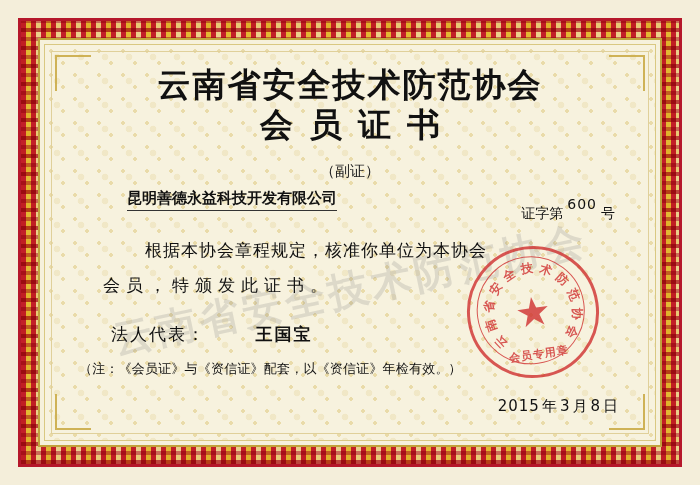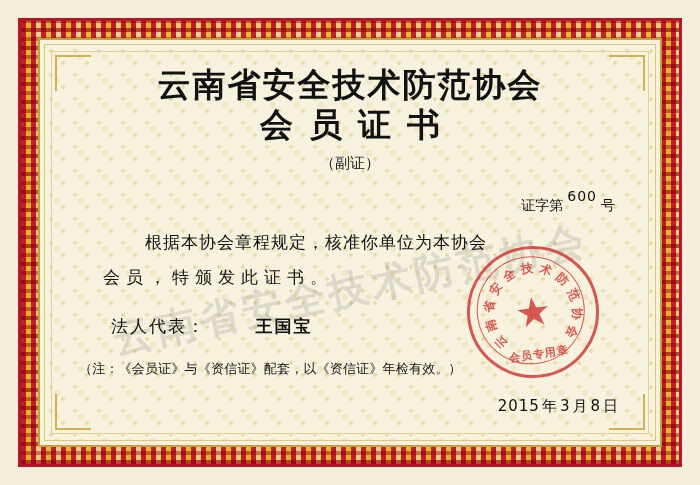--- a/index.html
+++ b/index.html
@@ -130,21 +130,21 @@
     color: #111;
     margin-top: 0;
     line-height: 1.2;
   }
 
   .title-note {
     text-align: center;
     font-family: "DejaVu Serif", "Liberation Serif", serif;
     font-size: 15px;
     color: #222;
-    margin-top: 10px;
+    margin-top: 18px;
   }
 
   .row-company {
     position: relative;
     margin-top: 8px;
     height: 26px;
   }
   .company-name {
     position: absolute;
     left: 48px;
@@ -320,20 +320,21 @@
 
     <div class="watermark">云南省安全技术防范协会</div>
 
     <div class="content">
 
       <div class="title-main">云南省安全技术防范协会</div>
       <div class="title-sub">会员证书</div>
       <div class="title-note">（副证）</div>
 
       <div class="row-company">
+        <div class="company-name">昆明善德永益科技开发有限公司</div>
         <div class="cert-number">
           <span>证字第</span><span class="num">600</span><span>号</span>
         </div>
       </div>
 
       <div class="body-text">
         <div class="body-line-1">根据本协会章程规定，核准你单位为本协会</div>
         <div class="body-line-2">会员，特颁发此证书。</div>
       </div>
 

